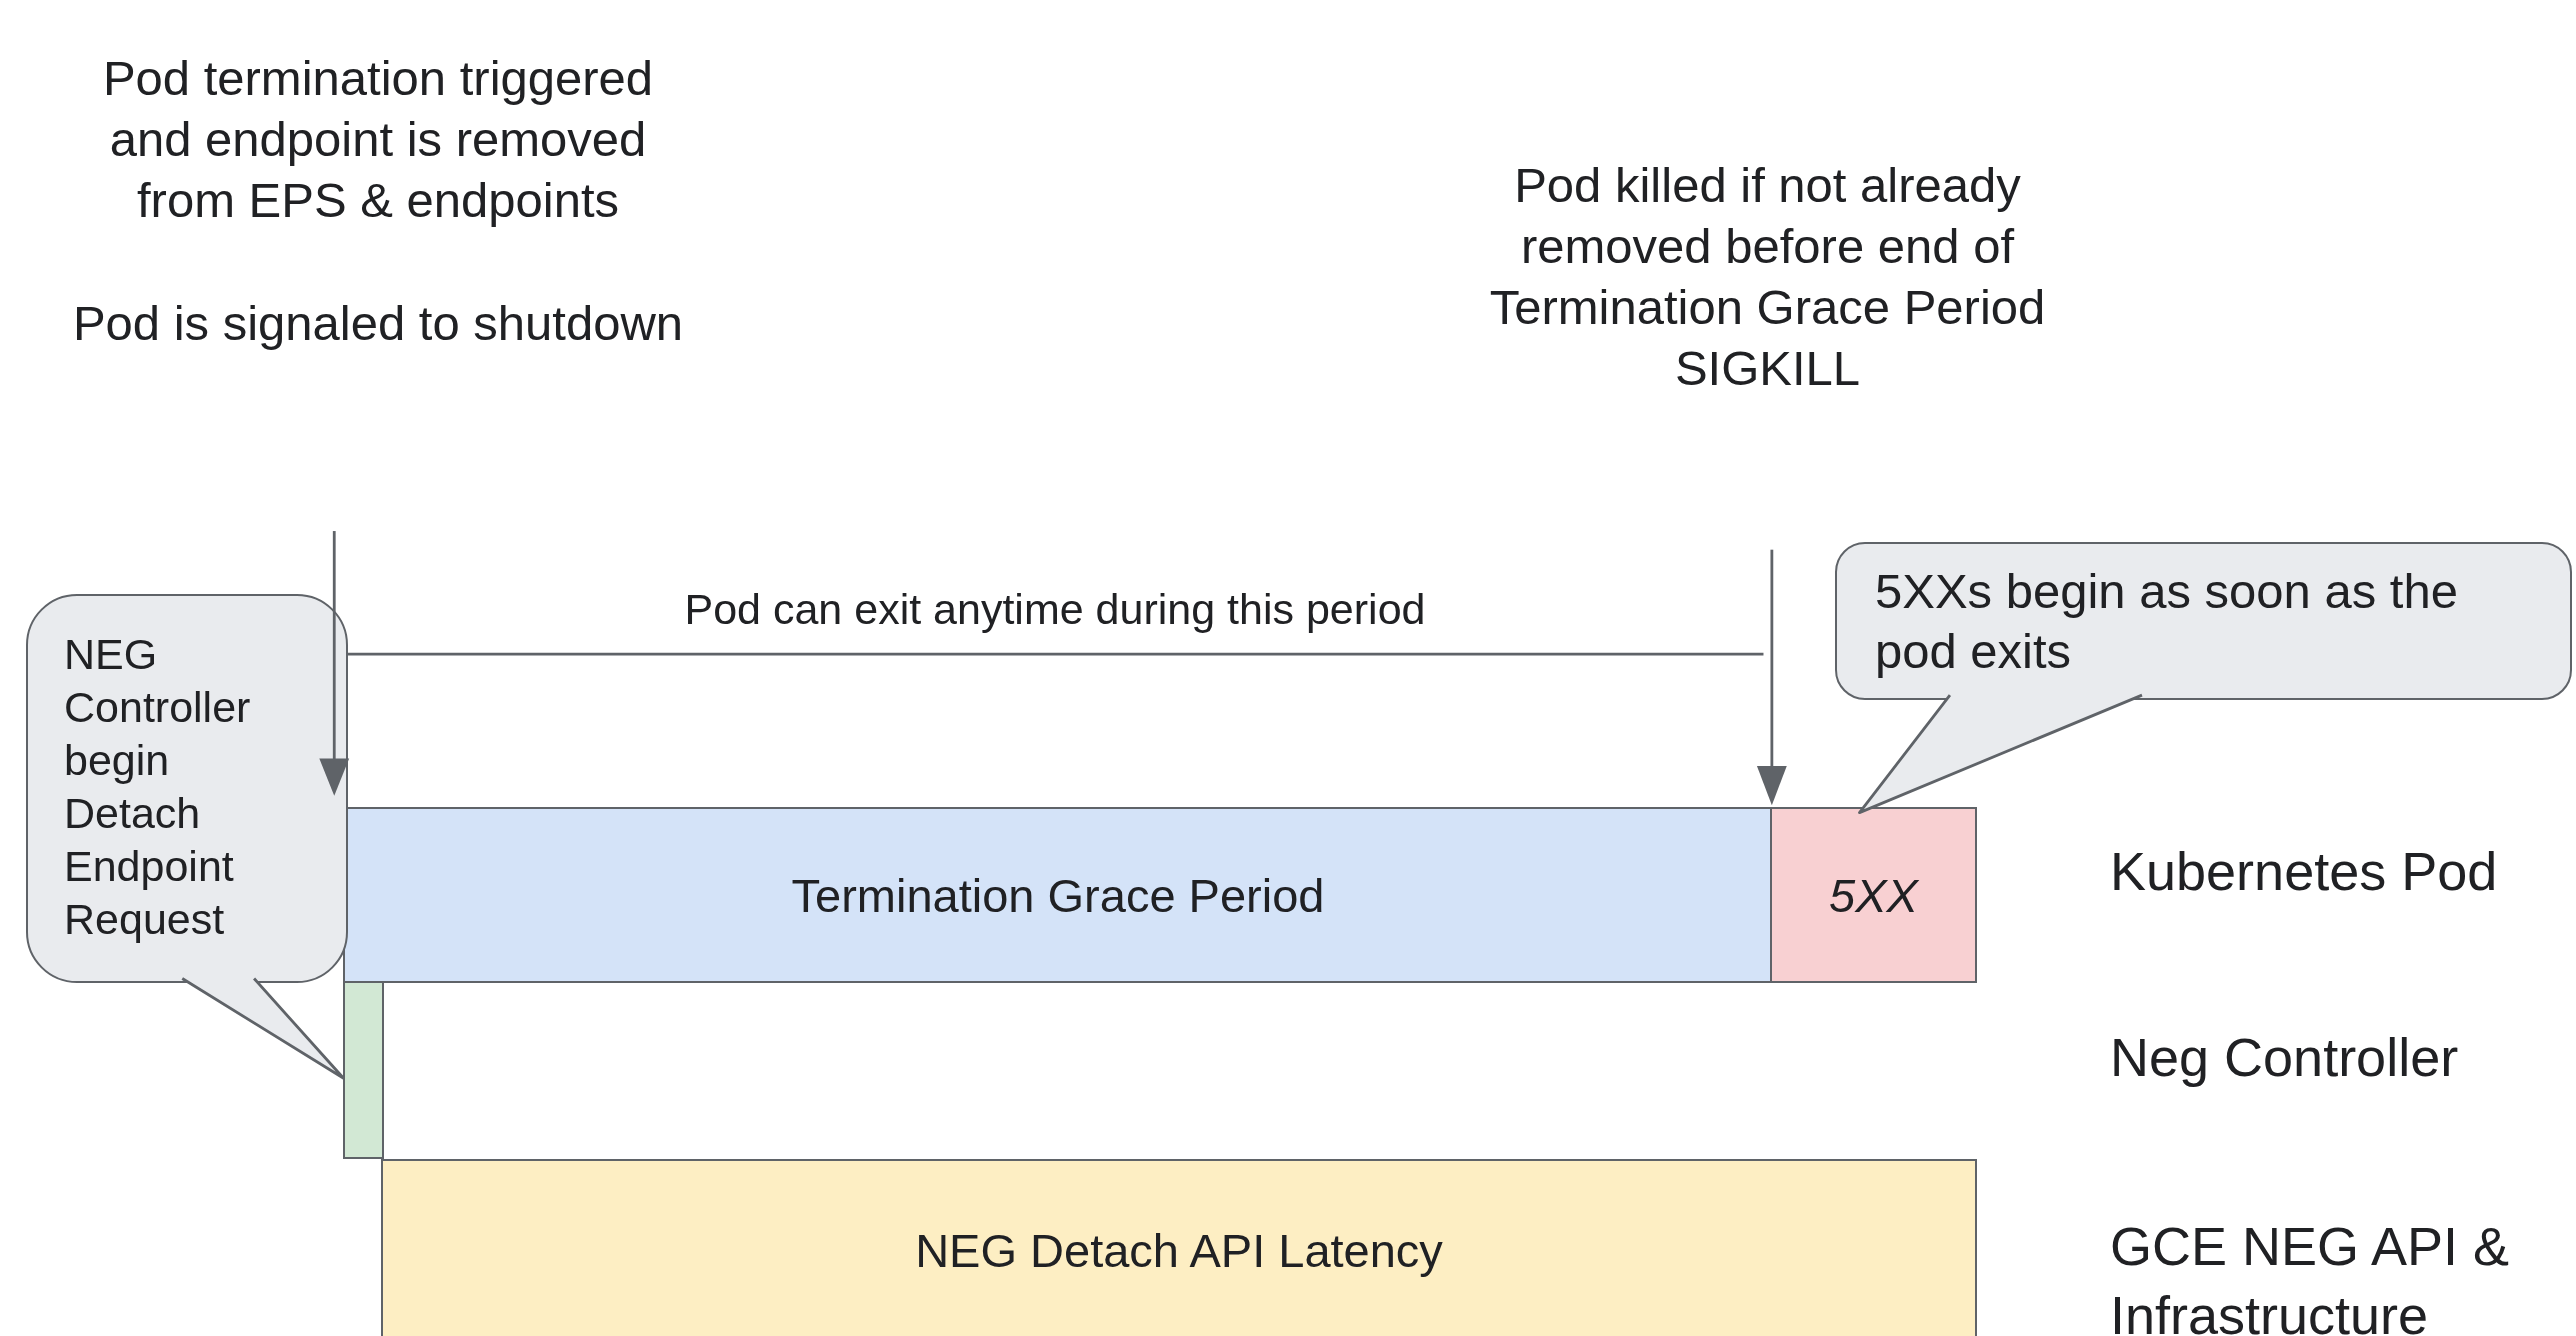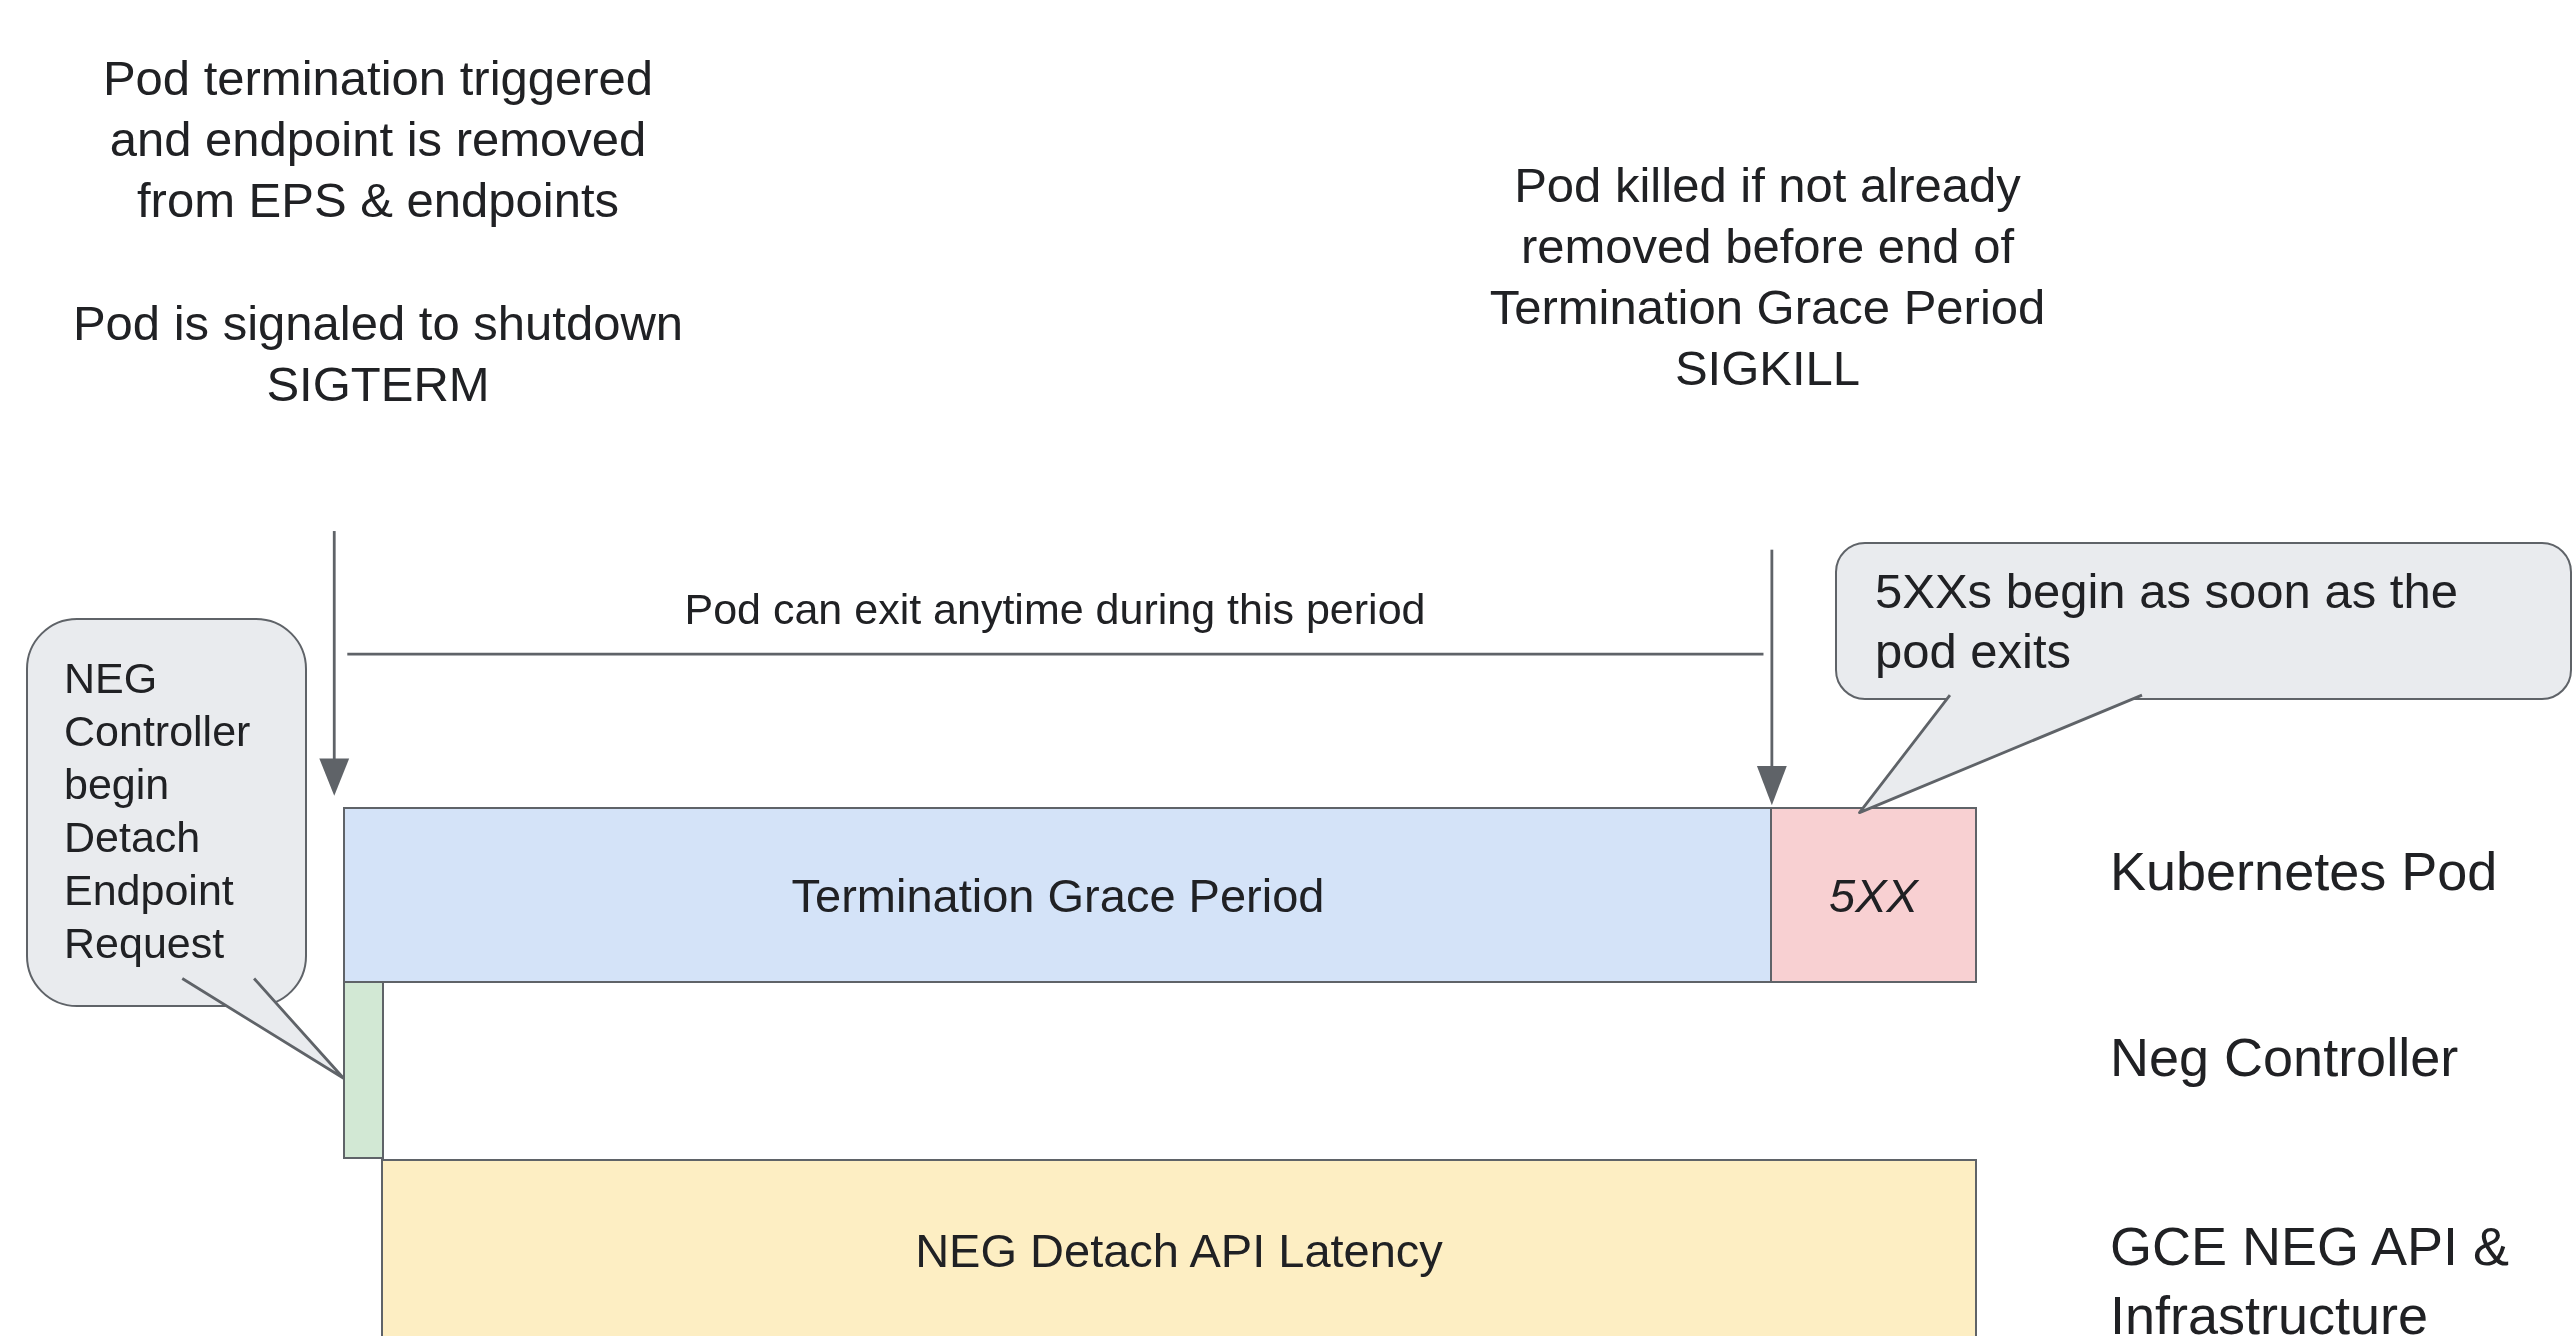--- a/index.html
+++ b/index.html
@@ -25,21 +25,21 @@
   }
   .bar-blue{background:var(--blue);}
   .bar-pink{background:var(--pink);font-style:italic;}
   .bar-green{background:var(--green);}
   .bar-yellow{background:var(--yellow);}
   .bubble{
     box-sizing:border-box; background:var(--bubble); border:2.8px solid var(--stroke);
     z-index:4;
   }
   .bubble-left{
-    left:26px; top:596px; width:281px; height:389px; border-radius:51px;
+    left:26px; top:572px; width:322px; height:389px; border-radius:51px;
     padding:32px 18.7px 0 36px; font-size:43px; line-height:53px;
   }
   .bubble-left span{display:block;}
   .bubble-right{
     left:1835px; top:520px; width:737px; height:158px; border-radius:30px;
     padding:17px 6px 0 38px; font-size:49px; line-height:60px;
   }
   .bubble-right span{display:block;}
   .row-label{font-size:54px; line-height:69px; z-index:2; white-space:nowrap;}
   #overlay{position:absolute; left:0; top:0; z-index:5; pointer-events:none;}
@@ -47,21 +47,20 @@
 </head>
 <body style="color: rgb(32, 33, 36);">
 
 <div id="canvas">
 
   <div class="abs note" style="left:70px; top:26px; width:616px;">
     <span>Pod termination triggered</span>
     <span>and endpoint is removed</span>
     <span>from EPS &amp; endpoints</span>
     <span class="para2">Pod is signaled to shutdown</span>
-    <span>SIGTERM</span>
   </div>
 
   <div class="abs note" style="left:1441px; top:133px; width:653px;">
     <span>Pod killed if not already</span>
     <span>removed before end of</span>
     <span>Termination Grace Period</span>
     <span>SIGKILL</span>
   </div>
 
   <div class="abs period-label" style="left:682px; top:563px; width:746px;">Pod can exit anytime during this period</div>

